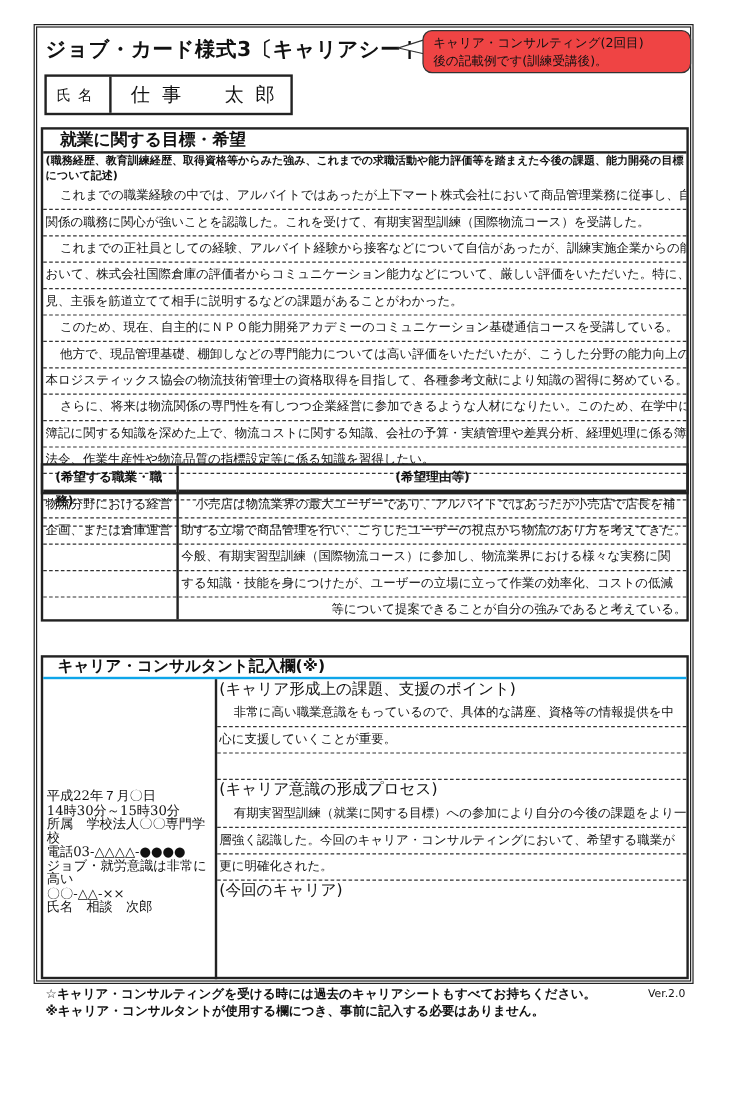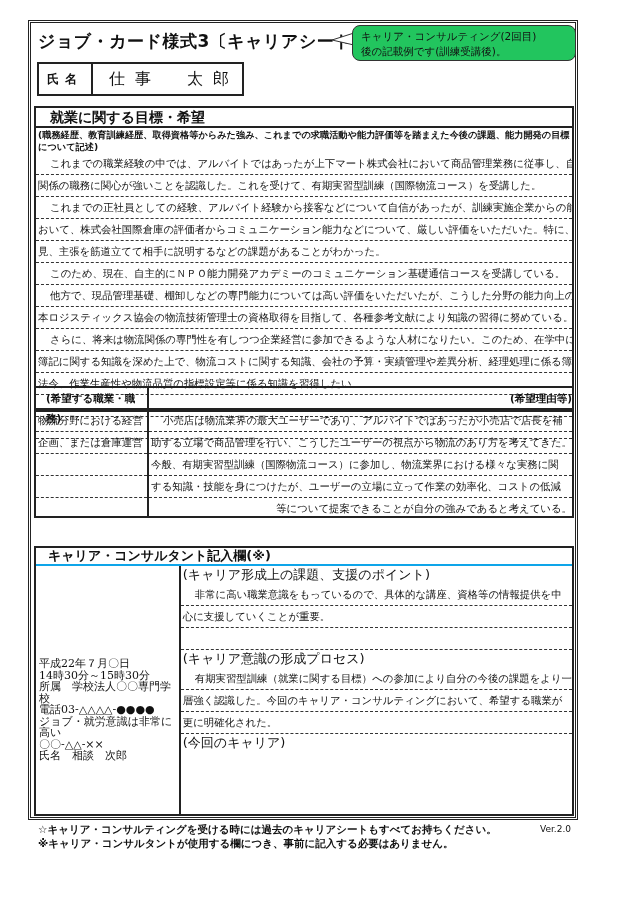--- a/index.html
+++ b/index.html
@@ -1,34 +1,34 @@
 <!DOCTYPE html>
 <html><head>
 <meta charset="utf-8">
 <style>
   html, body { margin:0; padding:0; background:#ffffff; }
   body { width:630px; height:916px; position:relative; font-family:"DejaVu Sans", sans-serif; color:#111; overflow:hidden; }
   .outer { position:absolute; left:28px; top:20px; width:550px; height:800px; border:3px double #222; box-sizing:border-box; }
   .title { position:absolute; left:38px; top:30px; font-size:17px; font-weight:bold; letter-spacing:0.5px; }
-  .callout { position:absolute; left:352px; top:25px; width:224px; height:36px; border:1px solid #333; border-radius:8px; font-size:10.5px; line-height:15px; padding:3px 8px; box-sizing:border-box; background:#22c55e; }
+  .callout { position:absolute; left:352px; top:25px; width:224px; height:36px; border:1px solid #333; border-radius:8px; font-size:10.5px; line-height:15px; padding:3px 8px; box-sizing:border-box; background:#ef4444; }
   .callout-tail { position:absolute; left:330px; top:31px; width:24px; height:16px; }
   .name-box { position:absolute; left:37px; top:62px; width:207px; height:34px; border:2px solid #222; box-sizing:border-box; display:flex; }
-  .name-label { width:52px; border-right:2px solid #222; display:flex; align-items:center; justify-content:center; font-size:12px; font-weight:bold; letter-spacing:6px; }
+  .name-label { width:52px; border-right:2px solid #222; display:flex; align-items:center; justify-content:center; font-size:12px; font-weight:normal; letter-spacing:6px; }
   .name-value { flex:1; display:flex; align-items:center; padding-left:16px; font-size:16px; letter-spacing:10px; font-family:"DejaVu Serif", serif; }
   .sec1 { position:absolute; left:34px; top:106px; width:540px; height:306px; border:2px solid #222; box-sizing:border-box; }
   .sec-head { font-size:14px; font-weight:bold; padding-left:14px; height:18px; line-height:18px; border-bottom:2px solid #222; }
   .sec-note { font-size:9.2px; font-weight:bold; line-height:12px; padding:1px 2px 0 2px; }
   .lines { position:relative; }
   .line { height:21px; line-height:21px; border-bottom:1px dashed #333; font-size:10.4px; white-space:nowrap; overflow:hidden; padding-left:2px; font-family:"DejaVu Serif", serif; }
   .indent { padding-left:14px; }
   .sec2 { position:absolute; left:34px; top:386px; width:540px; height:132px; border:2px solid #222; box-sizing:border-box; display:flex; }
   .sec2-left { width:124px; border-right:2px solid #222; }
   .sec2-right { flex:1; }
   .sub-head { height:20px; line-height:20px; font-size:10.5px; font-weight:bold; border-bottom:2px solid #222; padding-left:10px; }
-  .sub-head.center { text-align:right; padding-left:0; }
+  .sub-head.center { text-align:center; padding-left:0; }
   .sec3 { position:absolute; left:34px; top:546px; width:540px; height:270px; border:2px solid #222; box-sizing:border-box; }
   .sec3-head { height:16px; line-height:16px; font-size:13px; font-weight:bold; padding-left:12px; border-bottom:2px solid #0ea5e9; }
   .sec3-body { display:flex; height:250px; }
   .sec3-left { width:148px; border-right:2px solid #222; position:relative; }
   .consult-info { position:absolute; left:3px; top:92px; font-size:11px; line-height:11.5px; font-family:"DejaVu Serif", serif; }
   .sec3-right { flex:1; }
   .pt-head { font-size:13px; font-weight:normal; height:18px; line-height:18px; padding-left:2px; }
   .footer { position:absolute; left:38px; top:822px; font-size:10.5px; line-height:14px; font-weight:bold; }
   .ver { position:absolute; left:540px; top:824px; font-size:9px; }
 </style>

